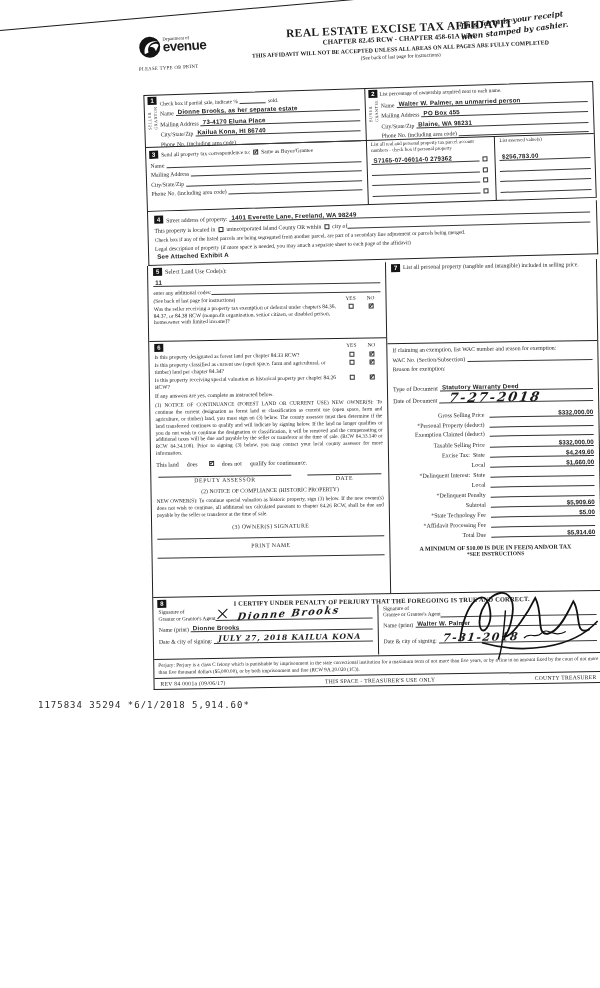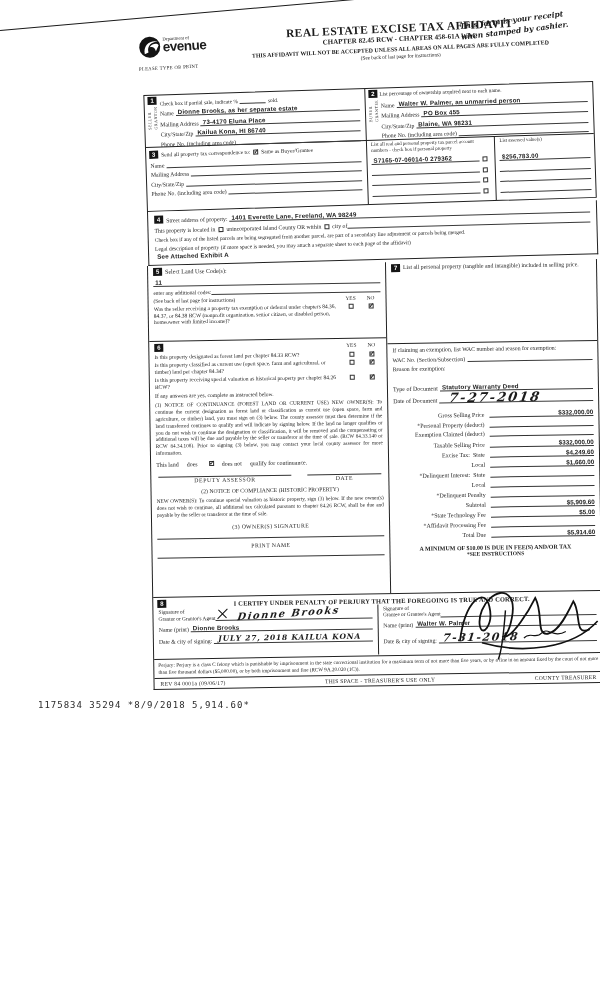--- a/index.html
+++ b/index.html
@@ -611,14 +611,14 @@
 
     <div class="perjury">Perjury: Perjury is a class C felony which is punishable by imprisonment in the state correctional institution for a maximum term of not more than five years, or by a fine in an amount fixed by the court of not more than five thousand dollars ($5,000.00), or by both imprisonment and fine (RCW 9A.20.020 (1C)).</div>
 
     <div class="foot">
       <span>REV 84 0001a (09/06/17)</span>
       <span>THIS SPACE - TREASURER'S USE ONLY</span>
       <span>COUNTY TREASURER</span>
     </div>
   </div>
 
-  <div class="stampline">1175834 35294 *8/9/2018 5,914.60*</div>
+  <div class="stampline">1175834 35294 *6/1/2018 5,914.60*</div>
 </div>
 
 </body></html>

